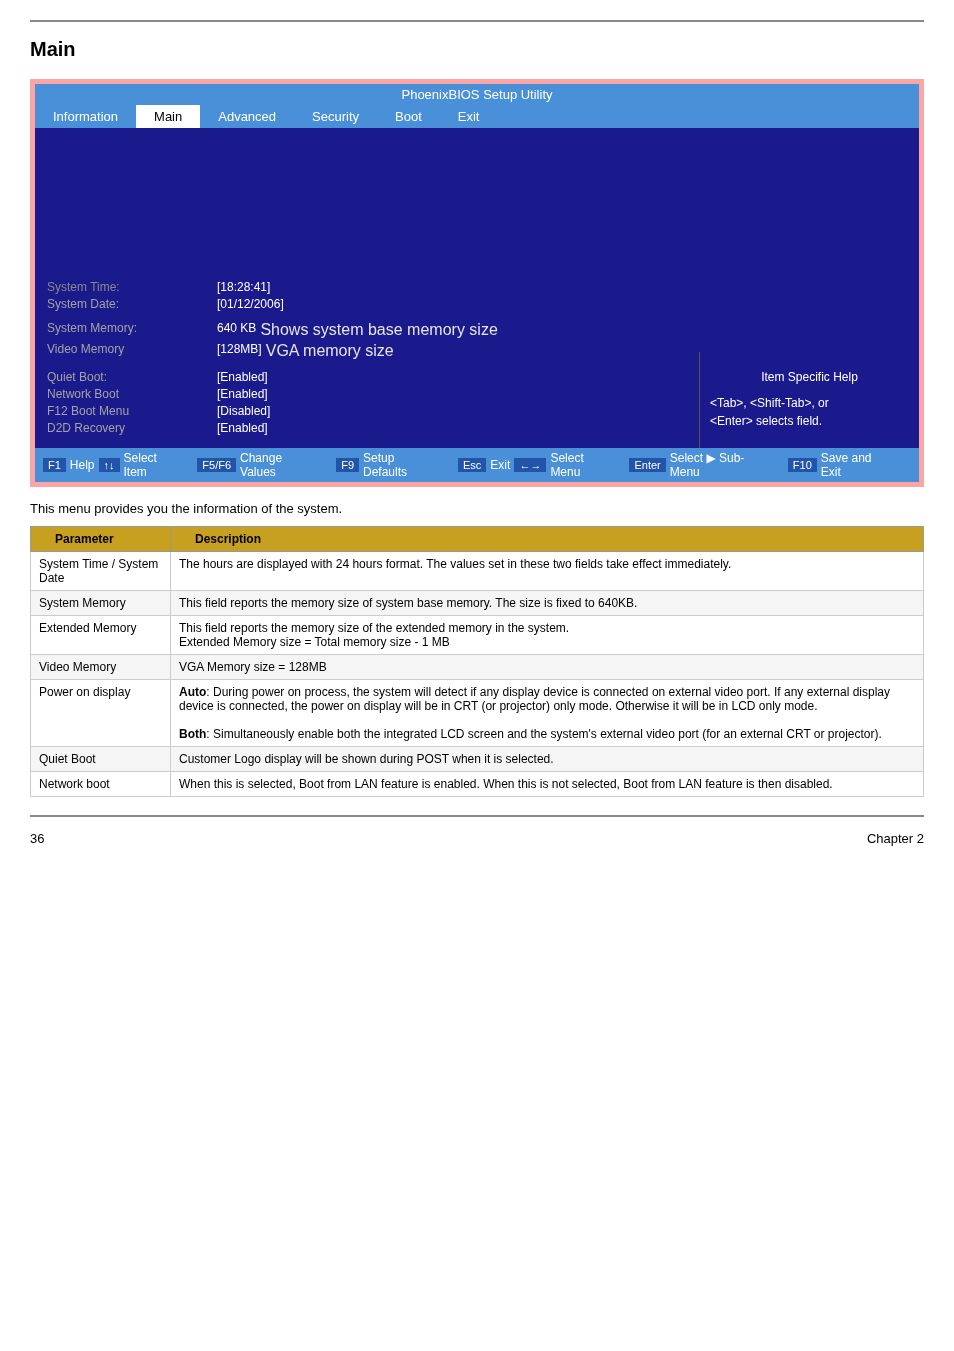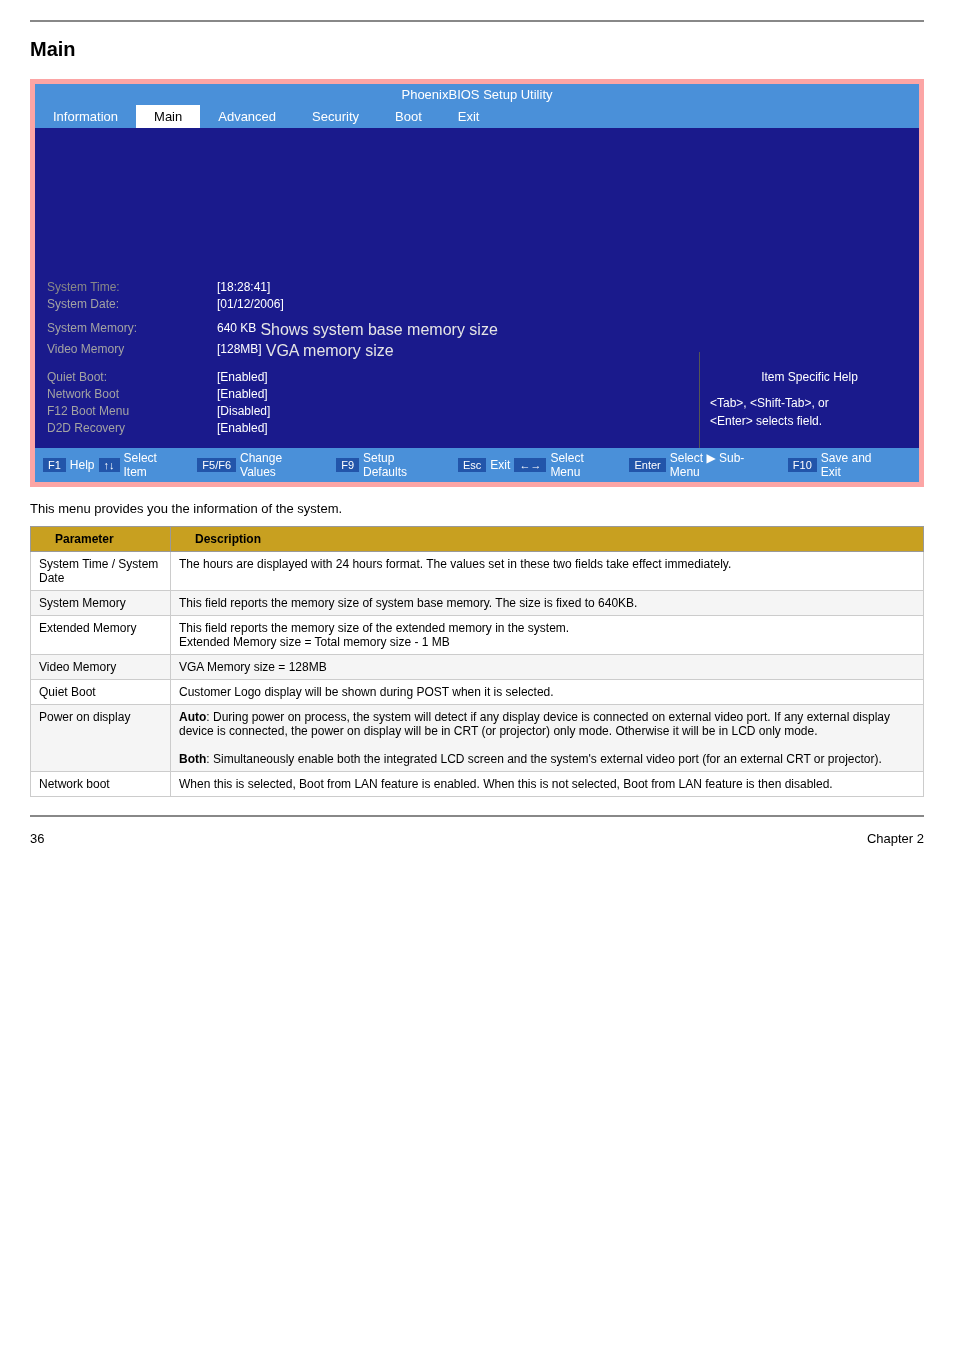--- a/index.html
+++ b/index.html
@@ -297,31 +297,31 @@
       <td>
         This field reports the memory size of the extended memory in the system.<br>
         Extended Memory size = Total memory size - 1 MB
       </td>
     </tr>
     <tr>
       <td class="param-name">Video Memory</td>
       <td>VGA Memory size = 128MB</td>
     </tr>
     <tr>
-      <td class="param-name">Quiet Boot</td>
-      <td>Customer Logo display will be shown during POST when it is selected.</td>
-    </tr>
-    <tr>
       <td class="param-name">Power on display</td>
       <td>
         <span class="bold-word">Auto</span>:  During power on process, the system will detect if any display device is connected on external video port.  If any external display device is connected, the power on display will be in CRT (or projector) only mode. Otherwise it will be in LCD only mode.<br><br>
         <span class="bold-word">Both</span>:  Simultaneously enable both the integrated LCD screen and the system's external video port (for an external CRT or projector).
       </td>
     </tr>
     <tr>
+      <td class="param-name">Quiet Boot</td>
+      <td>Customer Logo display will be shown during POST when it is selected.</td>
+    </tr>
+    <tr>
       <td class="param-name">Network boot</td>
       <td>When this is selected, Boot from LAN feature is enabled. When this is not selected, Boot from LAN feature is then disabled.</td>
     </tr>
   </tbody>
 </table>
 
 <div class="page-footer">
   <span>36</span>
   <span>Chapter 2</span>
 </div>

